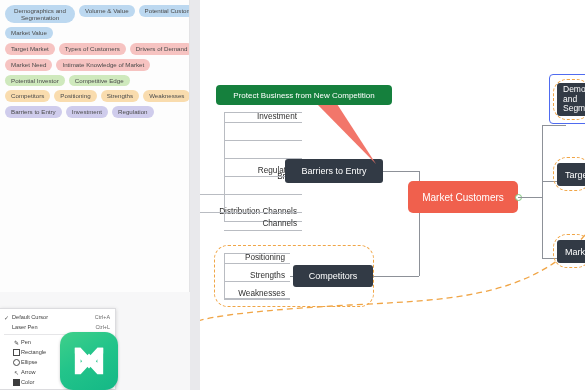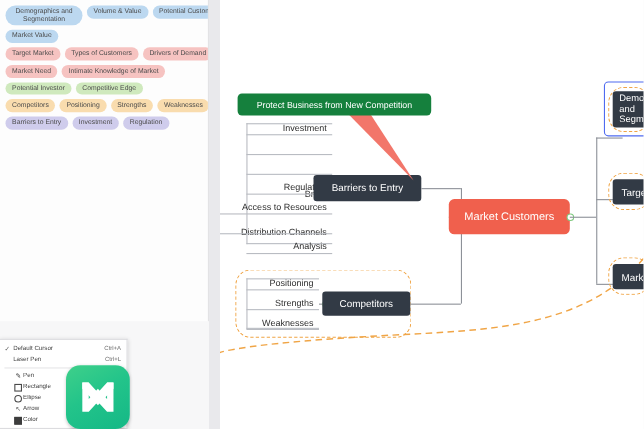--- a/index.html
+++ b/index.html
@@ -160,23 +160,22 @@
 
   <svg id="big-boundary" viewBox="0 0 385 390">
     <path d="M 385 235 C 330 300, 240 300, 150 305 C 60 310, 10 316, -5 322" fill="none" stroke="#f0a546" stroke-width="1.3" stroke-dasharray="6 4"></path>
   </svg>
 
   <div class="leafbox" style="left:24px;top:112px;width:78px;height:110px;"></div>
 
   <div class="leaf" style="left:14px;top:109px;width:88px;height:14px;">Investment</div>
   <div class="leaf" style="left:16px;top:145px;width:88px;height:14px;margin-top:24px;">Brand</div>
   <div class="leaf" style="left:14px;top:163px;width:88px;height:14px;">Regulation</div>
-  <div class="leaf" style="left:-12px;top:181px;width:114px;height:14px;">Access to Resources</div>
   <div class="leaf" style="left:-12px;top:204px;width:114px;height:14px;">Distribution Channels</div>
-  <div class="leaf" style="left:14px;top:216px;width:88px;height:14px;">Analysis</div>
+  <div class="leaf" style="left:14px;top:216px;width:88px;height:14px;">Channels</div>
 
   <div class="hline thin" style="left:24px;top:122px;width:78px;"></div>
   <div class="hline thin" style="left:24px;top:140px;width:78px;"></div>
   <div class="hline thin" style="left:24px;top:158px;width:78px;"></div>
   <div class="hline thin" style="left:24px;top:176px;width:78px;"></div>
   <div class="hline thin" style="left:-12px;top:194px;width:114px;"></div>
   <div class="hline thin" style="left:-12px;top:212px;width:114px;"></div>
   <div class="hline thin" style="left:24px;top:230px;width:78px;"></div>
 
   <div class="hline" style="left:102px;top:171px;width:10px;"></div>

